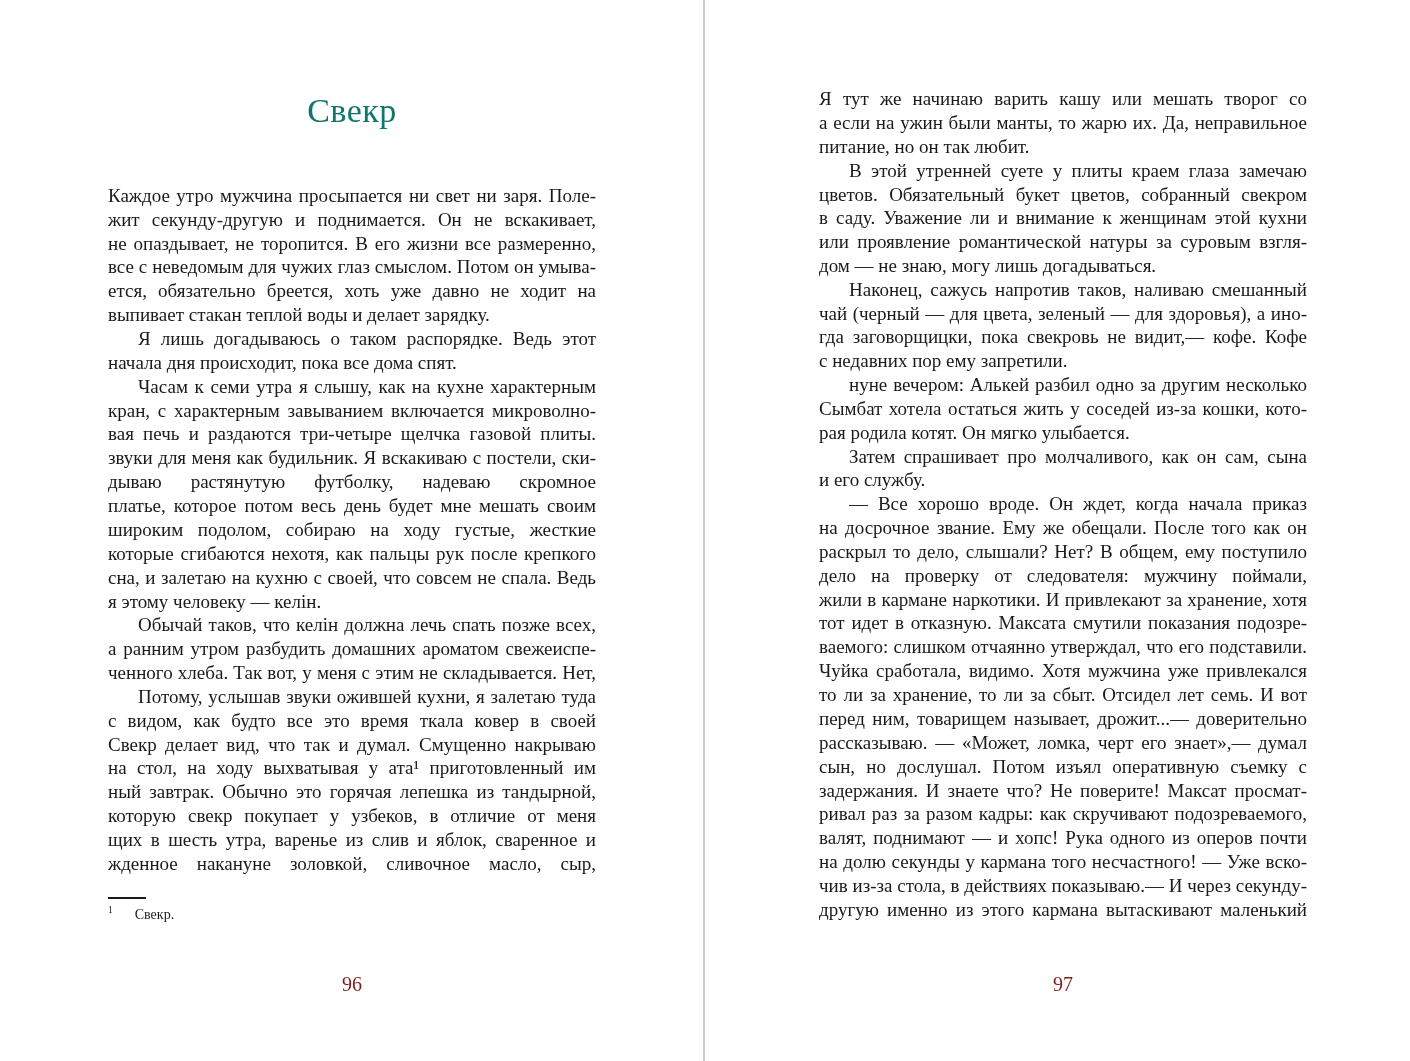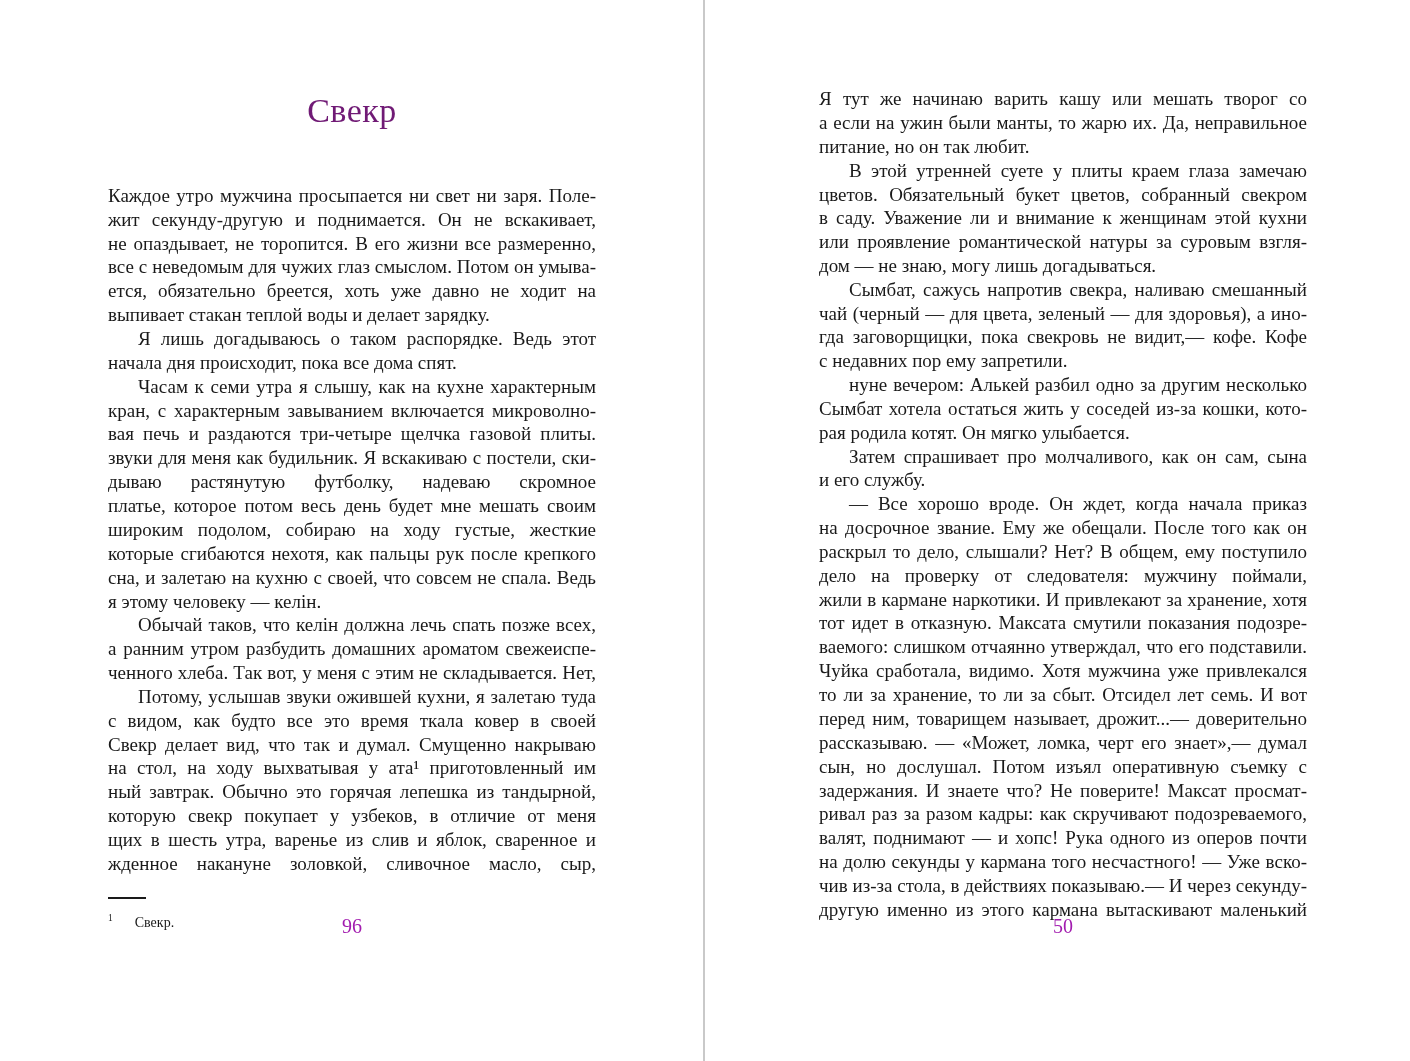--- a/index.html
+++ b/index.html
@@ -36,21 +36,21 @@
   .chapter-title {
     position: absolute;
     left: 108px;
     top: 92px;
     width: 488px;
     margin: 0;
     font-size: 34px;
     font-weight: normal;
     text-align: center;
     letter-spacing: 0.5px;
-    color: #701a75;
+    color: #0f766e;
   }
 
   .body-block {
     position: absolute;
     width: 488px;
     font-size: 19px;
   }
   .page.left  .body-block { left: 108px; top: 184px; }
   .page.right .body-block { left: 114px; top: 87px;  }
 
@@ -72,36 +72,36 @@
     left: 108px;
     top: 897px;
     width: 488px;
   }
   .footnote-rule {
     width: 38px;
     height: 0;
     border-top: 2px solid #1a1a1a;
   }
   .footnote-line {
-    margin-top: 10px;
+    margin-top: 2px;
     font-size: 14px;
     line-height: 18px;
   }
   .footnote-line sup {
     font-size: 9.5px;
     margin-right: 22px;
   }
 
   .pagenum {
     position: absolute;
-    top: 915px;
+    top: 973px;
     width: 488px;
     text-align: center;
     font-size: 20px;
-    color: #a21caf;
+    color: #7f1d1d;
   }
   .page.left  .pagenum { left: 108px; }
   .page.right .pagenum { left: 114px; }
 </style>
 </head>
 <body>
 
 <div class="spread">
 
   <section class="page left">
@@ -164,21 +164,21 @@
           <div class="line last">питание, но он так любит.</div>
         </div>
         <div class="para indent">
           <div class="line">В этой утренней суете у плиты краем глаза замечаю букет</div>
           <div class="line">цветов. Обязательный букет цветов, собранный свекром</div>
           <div class="line">в саду. Уважение ли и внимание к женщинам этой кухни</div>
           <div class="line">или проявление романтической натуры за суровым взгля-</div>
           <div class="line last">дом — не знаю, могу лишь догадываться.</div>
         </div>
         <div class="para indent">
-          <div class="line">Сымбат, сажусь напротив свекра, наливаю смешанный</div>
+          <div class="line">Наконец, сажусь напротив таков, наливаю смешанный</div>
           <div class="line">чай (черный — для цвета, зеленый — для здоровья), а ино-</div>
           <div class="line">гда заговорщицки, пока свекровь не видит,— кофе. Кофе</div>
           <div class="line last">с недавних пор ему запретили.</div>
         </div>
         <div class="para indent">
           <div class="line">нуне вечером: Алькей разбил одно за другим несколько яиц,</div>
           <div class="line">Сымбат хотела остаться жить у соседей из-за кошки, кото-</div>
           <div class="line last">рая родила котят. Он мягко улыбается.</div>
         </div>
         <div class="para indent">
@@ -199,16 +199,16 @@
           <div class="line">рассказываю. — «Может, ломка, черт его знает»,— думал ваш</div>
           <div class="line">сын, но дослушал. Потом изъял оперативную съемку с места</div>
           <div class="line">задержания. И знаете что? Не поверите! Максат просмат-</div>
           <div class="line">ривал раз за разом кадры: как скручивают подозреваемого,</div>
           <div class="line">валят, поднимают — и хопс! Рука одного из оперов почти</div>
           <div class="line">на долю секунды у кармана того несчастного! — Уже вско-</div>
           <div class="line">чив из-за стола, в действиях показываю.— И через секунду-</div>
           <div class="line">другую именно из этого кармана вытаскивают маленький</div>
         </div>
       </div>
-    <div class="pagenum">50</div>
+    <div class="pagenum">97</div>
   </section>
 
 </div>
 
 </body></html>

